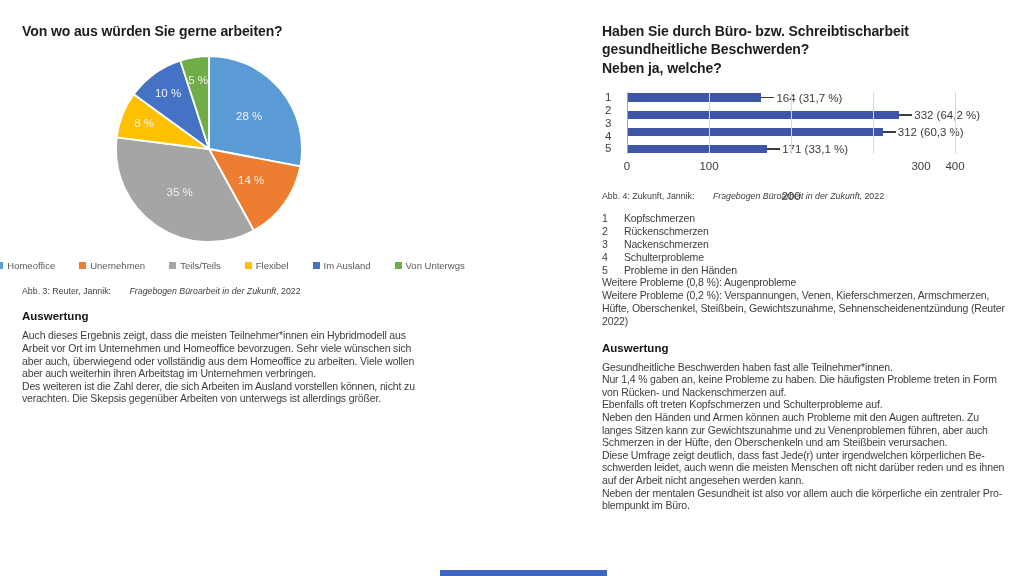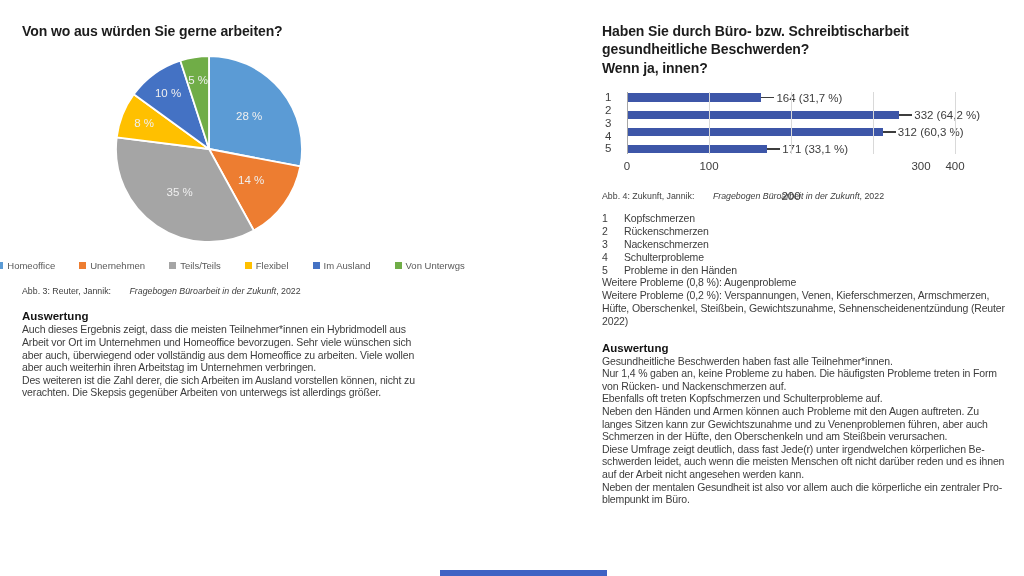--- a/index.html
+++ b/index.html
@@ -25,21 +25,21 @@
     font-size:9.5px;color:#595959;align-items:center;white-space:nowrap;
   }
   .legend-item{display:flex;align-items:center;gap:4px;padding-left:7px;}
   .legend-swatch{width:7px;height:7px;display:inline-block;flex:none;}
   
   .caption{margin-top:15px;font-size:8.8px;color:#404040;letter-spacing:0;}
   .caption i{font-style:italic;margin-left:16px;}
   
   .analysis-heading{margin-top:14px;font-size:11.5px;font-weight:bold;color:#141414;}
   .analysis-body{
-    margin-top:1px;font-size:10.5px;line-height:1.2;letter-spacing:-0.15px;
+    margin-top:7px;font-size:10.5px;line-height:1.2;letter-spacing:-0.15px;
     color:#3d3d3d;white-space:pre-line;
   }
   
   .bar-chart{position:relative;margin-top:15px;height:84px;}
   .bc-cats{position:absolute;left:3px;top:0;height:62px;display:flex;
     flex-direction:column;justify-content:space-between;font-size:11.5px;color:#3d3d3d;}
   .bc-cats span{height:11px;line-height:11px;}
   .bc-plot{position:absolute;left:25px;top:0;width:328px;height:62px;}
   .bc-gridline{position:absolute;top:0;bottom:0;width:1px;background:#d9d9d9;}
   .bc-gridline.axis{background:#a6a6a6;}
@@ -119,21 +119,21 @@
   <div class="analysis-body">Auch dieses Ergebnis zeigt, dass die meisten Teilnehmer*innen ein Hybridmodell aus
 Arbeit vor Ort im Unternehmen und Homeoffice bevorzugen. Sehr viele wünschen sich
 aber auch, überwiegend oder vollständig aus dem Homeoffice zu arbeiten. Viele wollen
 aber auch weiterhin ihren Arbeitstag im Unternehmen verbringen.
 Des weiteren ist die Zahl derer, die sich Arbeiten im Ausland vorstellen können, nicht zu
 verachten. Die Skepsis gegenüber Arbeiten von unterwegs ist allerdings größer.</div>
 </div>
 
 <div class="col col-right">
   <div class="sec-title">Haben Sie durch Büro- bzw. Schreibtischarbeit gesundheitliche Beschwerden?
-Wenn ja, innen?</div>
+Neben ja, welche?</div>
 
   <div class="bar-chart">
     <div class="bc-cats" id="bc-cats">
         <span>1</span>
         <span>2</span>
         <span>3</span>
         <span>4</span>
         <span>5</span>
       </div>
     <div class="bc-plot" id="bc-plot">

